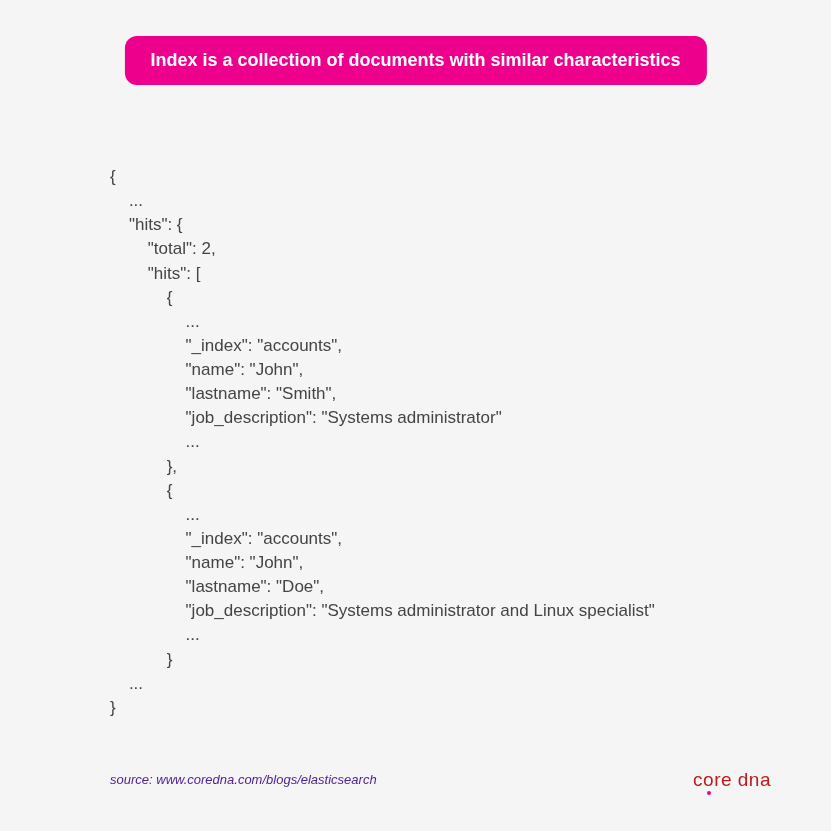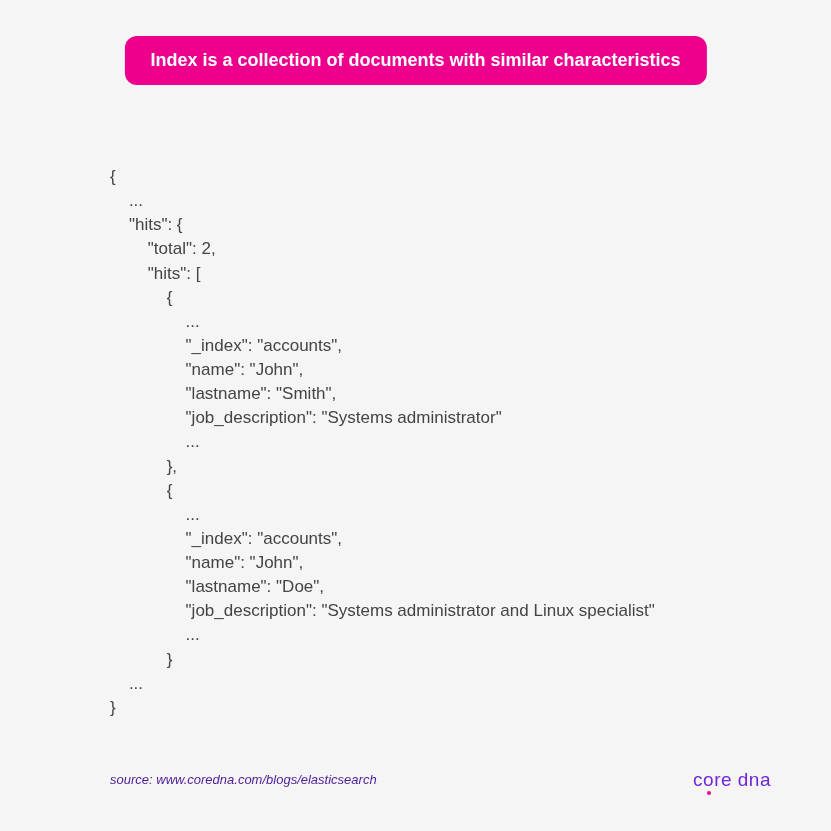--- a/index.html
+++ b/index.html
@@ -43,21 +43,21 @@
     font-style: italic;
     font-size: 13px;
     color: #4c1d95;
   }
   .logo {
     position: absolute;
     bottom: 40px;
     right: 60px;
     font-size: 19px;
     font-weight: 500;
-    color: #6d28d9;
+    color: #b91c1c;
     font-family: Arial, Helvetica, sans-serif;
     letter-spacing: 0.5px;
   }
   .logo .o-dot {
     display: inline-block;
     position: relative;
   }
   .logo .o-dot::after {
     content: "";
     position: absolute;

